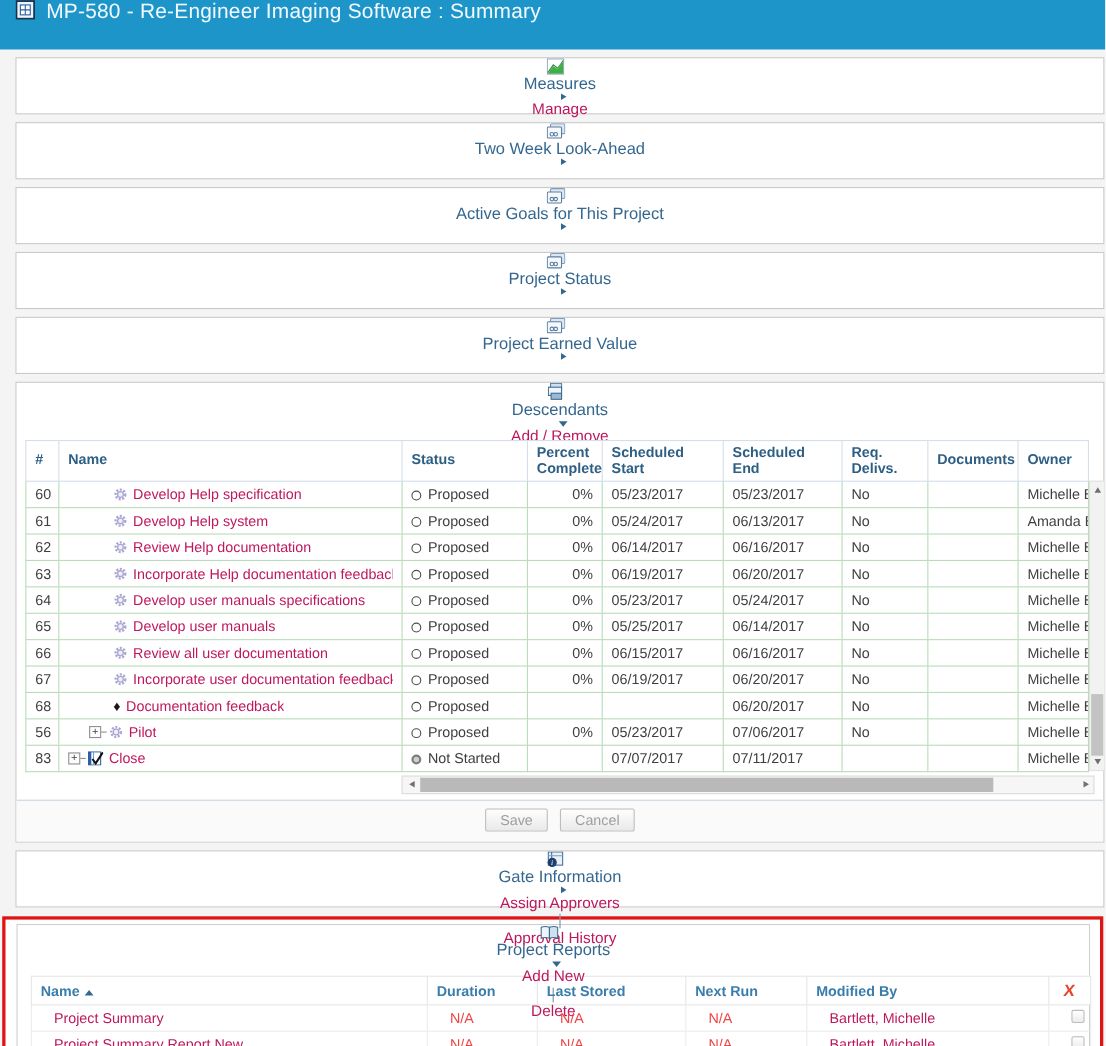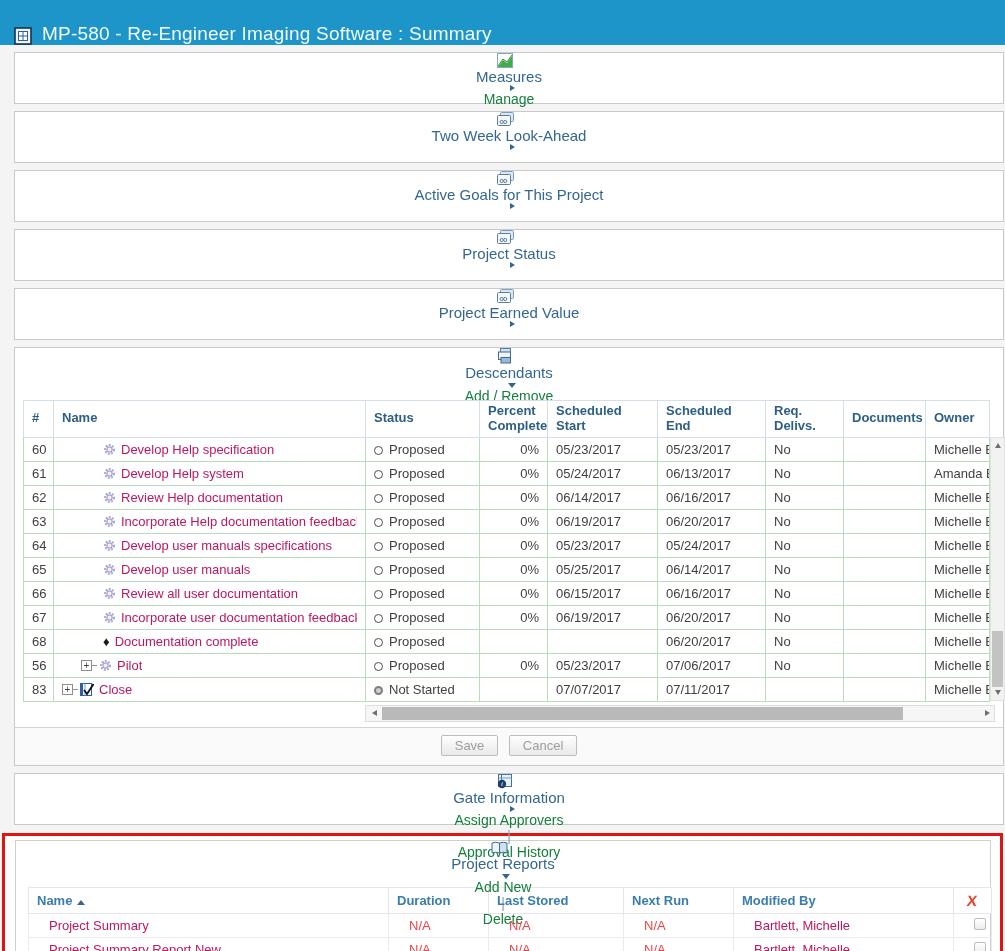--- a/index.html
+++ b/index.html
@@ -1,35 +1,35 @@
 <!DOCTYPE html>
 <html><head>
 <meta charset="utf-8">
 <style>
   * { margin:0; padding:0; box-sizing:border-box; }
   body { font-family:"Liberation Sans", sans-serif; background:#fff; }
   .page { width:1005px; height:951px; background:#f4f4f4; overflow:hidden; }
 
   
-  .titlebar { height:45px; background:#1e95c9; display:flex; align-items:flex-end; padding:0 14px; }
+  .titlebar { height:45px; background:#1e95c9; display:flex; align-items:flex-start; padding:0 14px; }
   .titlebar .app-ic { margin-right:10px; display:inline-flex; }
   .titlebar .ttl { color:#f2fbff; font-size:19px; letter-spacing:.2px; }
 
   
   .panel { background:#fff; border:1px solid #c9c9c9; margin:7px 1px 0 14px; width:990px; }
   .phead { display:flex; align-items:center; padding:0 13px;flex-direction:column; }
   .panel.collapsed .phead { height:50px; }
   .picon { display:inline-flex; margin-right:8px; }
   .plabel { color:#34678f; font-size:15px; text-decoration:none; cursor:pointer; }
   .caret-r { width:0; height:0; border-top:3.5px solid transparent; border-bottom:3.5px solid transparent;
              border-left:5px solid #34678f; display:inline-block; margin-left:6px; }
   .caret-d { width:0; height:0; border-left:4px solid transparent; border-right:4px solid transparent;
              border-top:5px solid #34678f; display:inline-block; margin-left:6px; margin-top:2px; }
   .spacer { flex:1; }
-  .plink { color:#15803d; font-size:14px; text-decoration:none; cursor:pointer;text-align:center; }
+  .plink { color:#be185d; font-size:14px; text-decoration:none; cursor:pointer;text-align:center; }
   .pipe { color:#8aa0b3; margin:0 7px; font-size:14px; }
 
   
   .dpanel .phead { height:52px; }
   .grid-wrap { display:flex; padding:0 8px; }
   table.dgrid { border-collapse:collapse; table-layout:fixed; width:966px; font-size:13px; }
   table.dgrid th { border:1px solid #d4dfe9; background:#fff; color:#2d5f84; font-weight:600;
                    text-align:left; padding:3px 8px; height:36px; vertical-align:middle; line-height:1.15; }
   table.dgrid td { border:1px solid #badcba; padding:1px 8px; height:24px; color:#3f3f3f;
                    white-space:nowrap; overflow:hidden; }
@@ -392,21 +392,21 @@
     <td class="c-docs"></td>
     <td class="c-owner">Michelle B</td>
   </tr>
   <tr>
     <td class="c-num">68</td>
     <td class="c-name">
                 <div class="nw ind2">
                   <span class="ricon">
                     <span class="ms">♦</span>
                   </span>
-                  <a class="rlink">Documentation complete</a>
+                  <a class="rlink">Documentation feedback</a>
                 </div>
               </td>
     <td class="c-status"><span class="stc proposed"></span><span>Proposed</span></td>
     <td class="c-pct"></td>
     <td class="c-date"></td>
     <td class="c-date">06/20/2017</td>
     <td class="c-req">No</td>
     <td class="c-docs"></td>
     <td class="c-owner">Michelle B</td>
   </tr>

